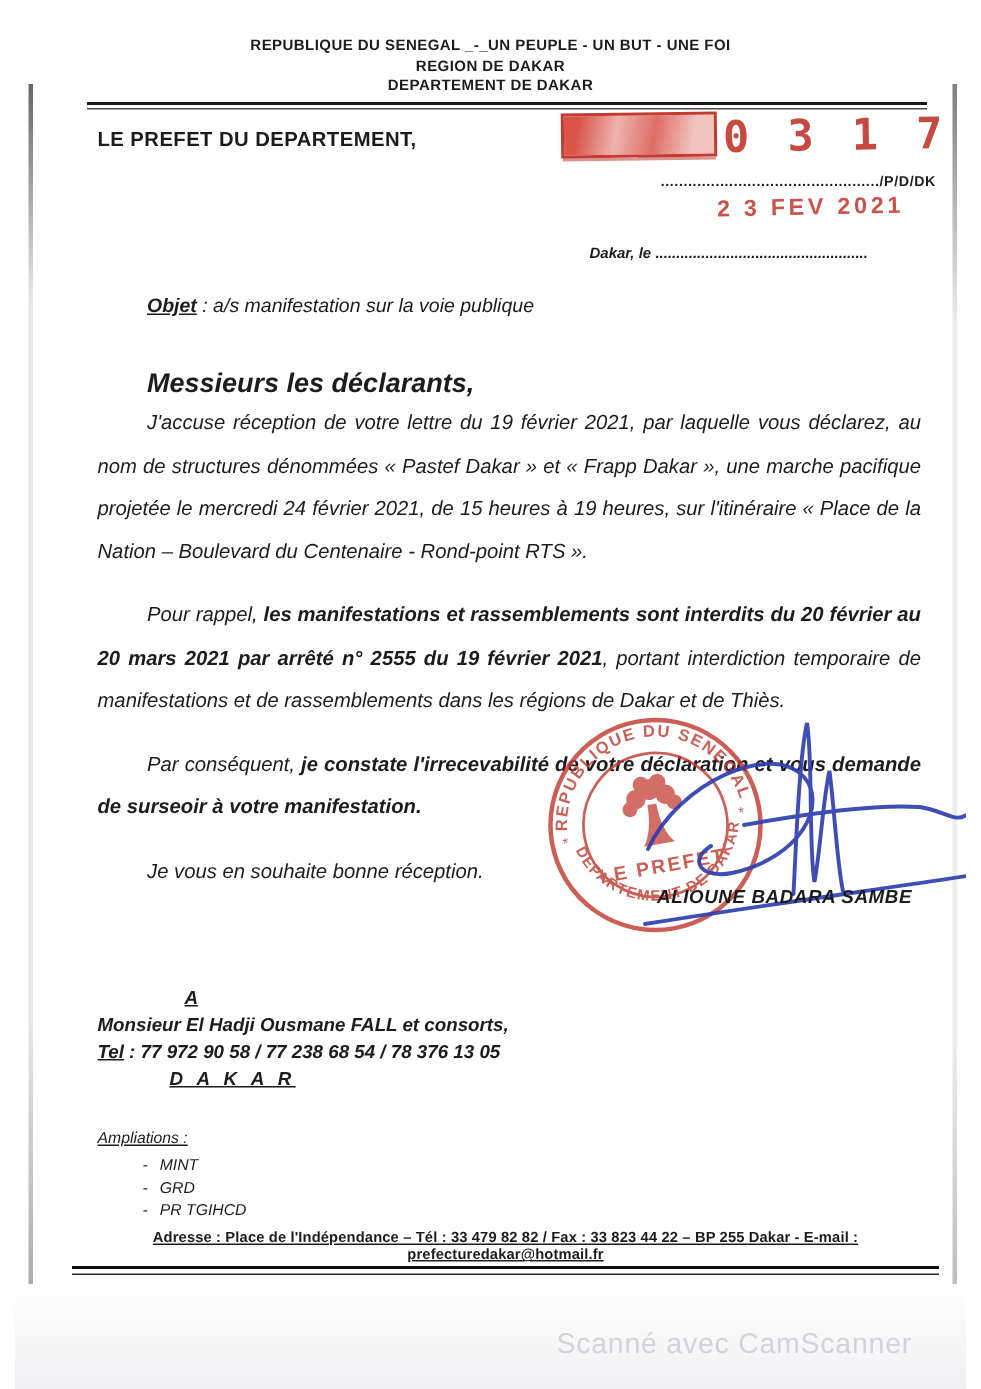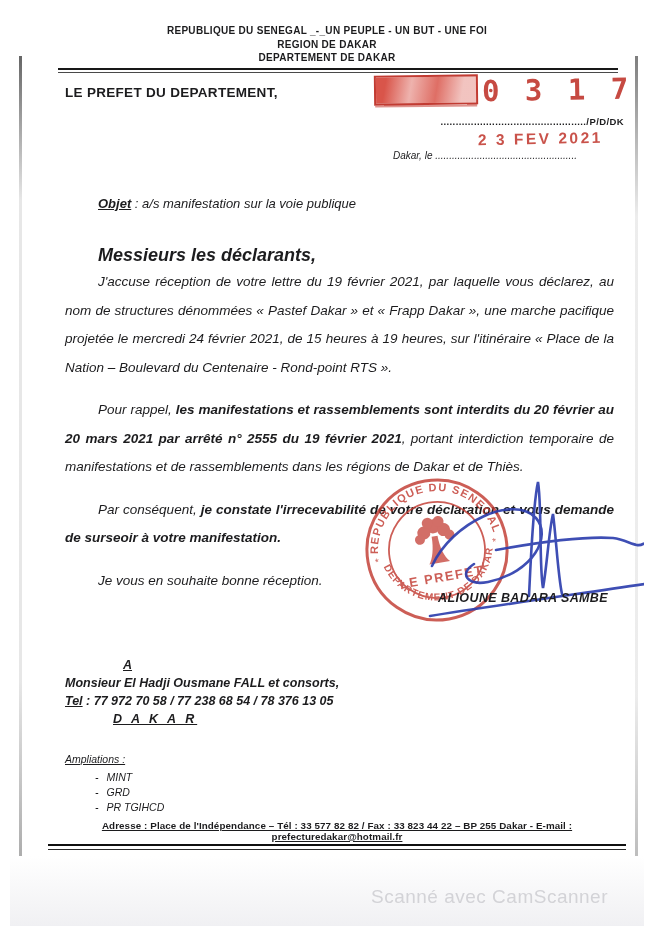--- a/index.html
+++ b/index.html
@@ -19,21 +19,21 @@
   .prefet-title{position:absolute;top:85px;left:55px;font-weight:bold;font-size:13.5px;letter-spacing:.3px;}
 
   .registry-stamp{position:absolute;top:72px;left:364px;height:36px;display:flex;align-items:center;}
   .registry-smudge{width:100px;height:26px;border:2.5px solid var(--stamp-red,#c23b32);background:
       linear-gradient(100deg,var(--stamp-red-light,#d9554a) 10%,rgba(217,85,74,.45) 35%,rgba(217,85,74,.85) 60%,rgba(217,85,74,.35) 85%);
       transform:rotate(-.7deg);box-shadow:0 3px 0 -1px rgba(194,59,50,.55);}
   .registry-number{font-family:"DejaVu Sans Mono",monospace;font-size:29px;font-weight:bold;color:var(--stamp-red,#c23b32);letter-spacing:4px;margin-left:4px;transform:rotate(-1deg);opacity:.92;}
 
   .ref-line{position:absolute;top:116px;left:352px;width:262px;text-align:right;font-size:9.5px;font-weight:bold;letter-spacing:.4px;white-space:nowrap;overflow:hidden;}
   .date-stamp{position:absolute;top:130px;left:468px;color:var(--stamp-red,#c23b32);font-size:15.5px;font-weight:bold;letter-spacing:2.5px;transform:rotate(-1.2deg);opacity:.88;}
-  .place-line{position:absolute;top:150px;left:383px;width:232px;font-size:10px;font-weight:normal;font-style:italic;white-space:nowrap;overflow:hidden;}
+  .place-line{position:absolute;top:164px;left:383px;width:232px;font-size:10px;font-weight:bold;font-style:italic;white-space:nowrap;overflow:hidden;}
 
   .objet-line{position:absolute;top:196px;left:88px;font-size:13px;font-style:italic;}
   .objet-label{font-weight:bold;text-decoration:underline;}
   .salutation{position:absolute;top:245px;left:88px;font-size:18px;font-weight:bold;font-style:italic;}
 
   .body-text{position:absolute;top:268px;left:55px;width:549px;font-size:13.5px;font-style:italic;line-height:28.5px;text-align:justify;}
   .body-text p{margin:0 0 14px 0;text-indent:33px;}
   .body-text .b{font-weight:bold;}
   .closing{text-align:left;}
 
@@ -132,33 +132,33 @@
       <path d="M84,76 C128,68 172,62 201,64 C216,66 224,74 231,70 C239,66 236,78 247,72"></path>
       <path d="M18,142 C80,132 180,118 246,108"></path>
     </g>
   </svg>
 
   <div class="signatory-name">ALIOUNE BADARA SAMBE</div>
 
   <div class="recipient">
     <div class="to">A</div>
     <div>Monsieur El Hadji Ousmane FALL et consorts,</div>
-    <div><span class="tel-label">Tel</span><span> : 77 972 70 58 / 77 238 68 54 / 78 376 13 05</span></div>
+    <div><span class="tel-label">Tel</span><span> : 77 972 90 58 / 77 238 68 54 / 78 376 13 05</span></div>
     <div class="city">D A K A R</div>
   </div>
 
   <div class="ampliations">
     <div class="label">Ampliations :</div>
     <div>
         <div class="item">MINT</div>
         <div class="item">GRD</div>
         <div class="item">PR TGIHCD</div>
       </div>
   </div>
 
   <div class="footer">
-    <div class="address">Adresse : Place de l'Indépendance – Tél : 33 577 82 82 / Fax : 33 823 44 22 – BP 255 Dakar - E-mail : prefecturedakar@hotmail.fr</div>
+    <div class="address">Adresse : Place de l'Indépendance – Tél : 33 479 82 82 / Fax : 33 823 44 22 – BP 255 Dakar - E-mail : prefecturedakar@hotmail.fr</div>
     <div class="footer-rule"></div>
   </div>
 
   <div class="watermark">Scanné avec CamScanner</div>
 
 </div>
 
 </body></html>

